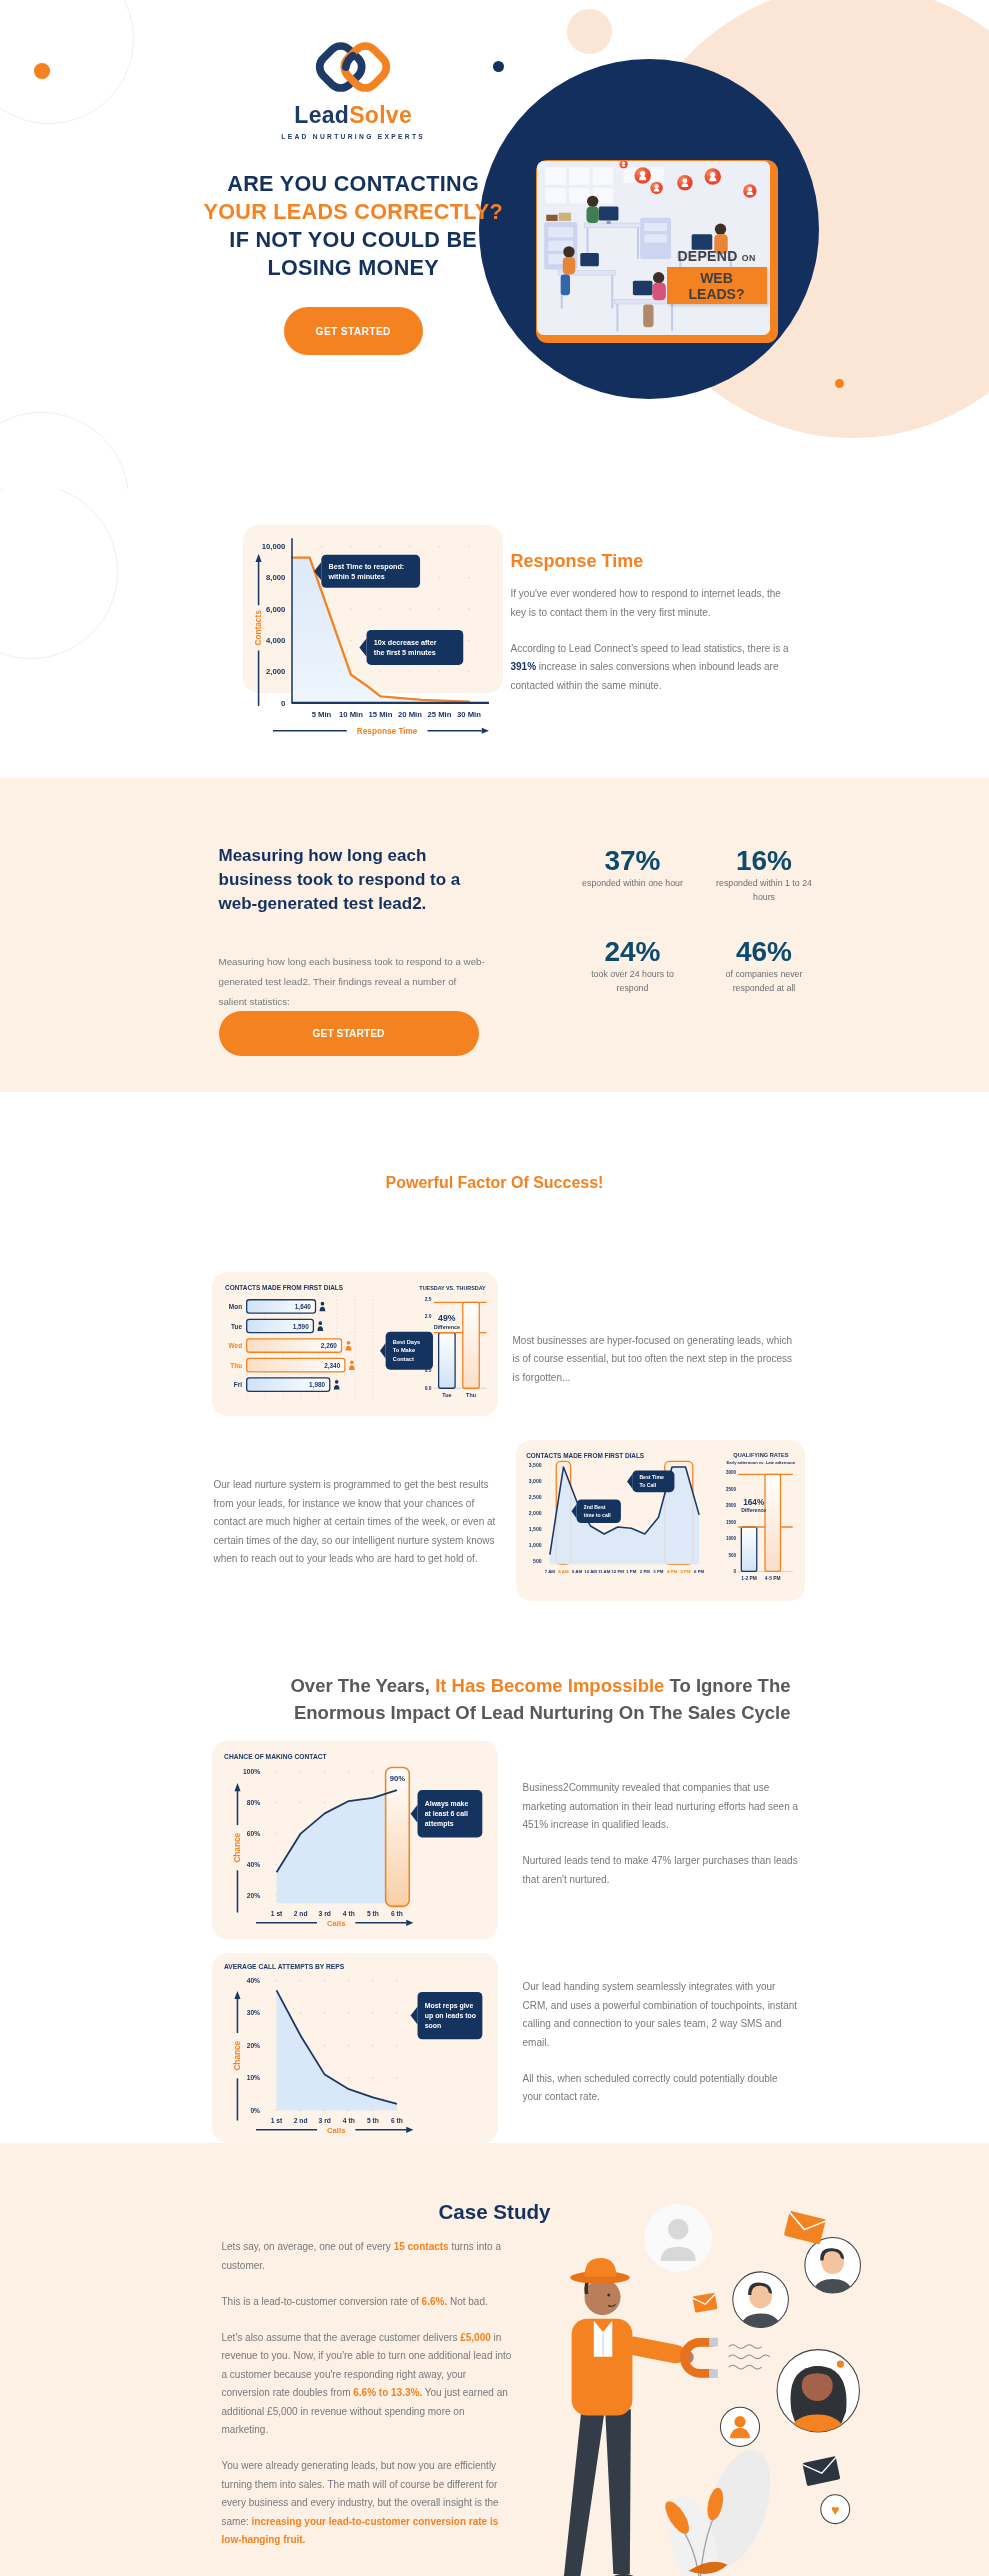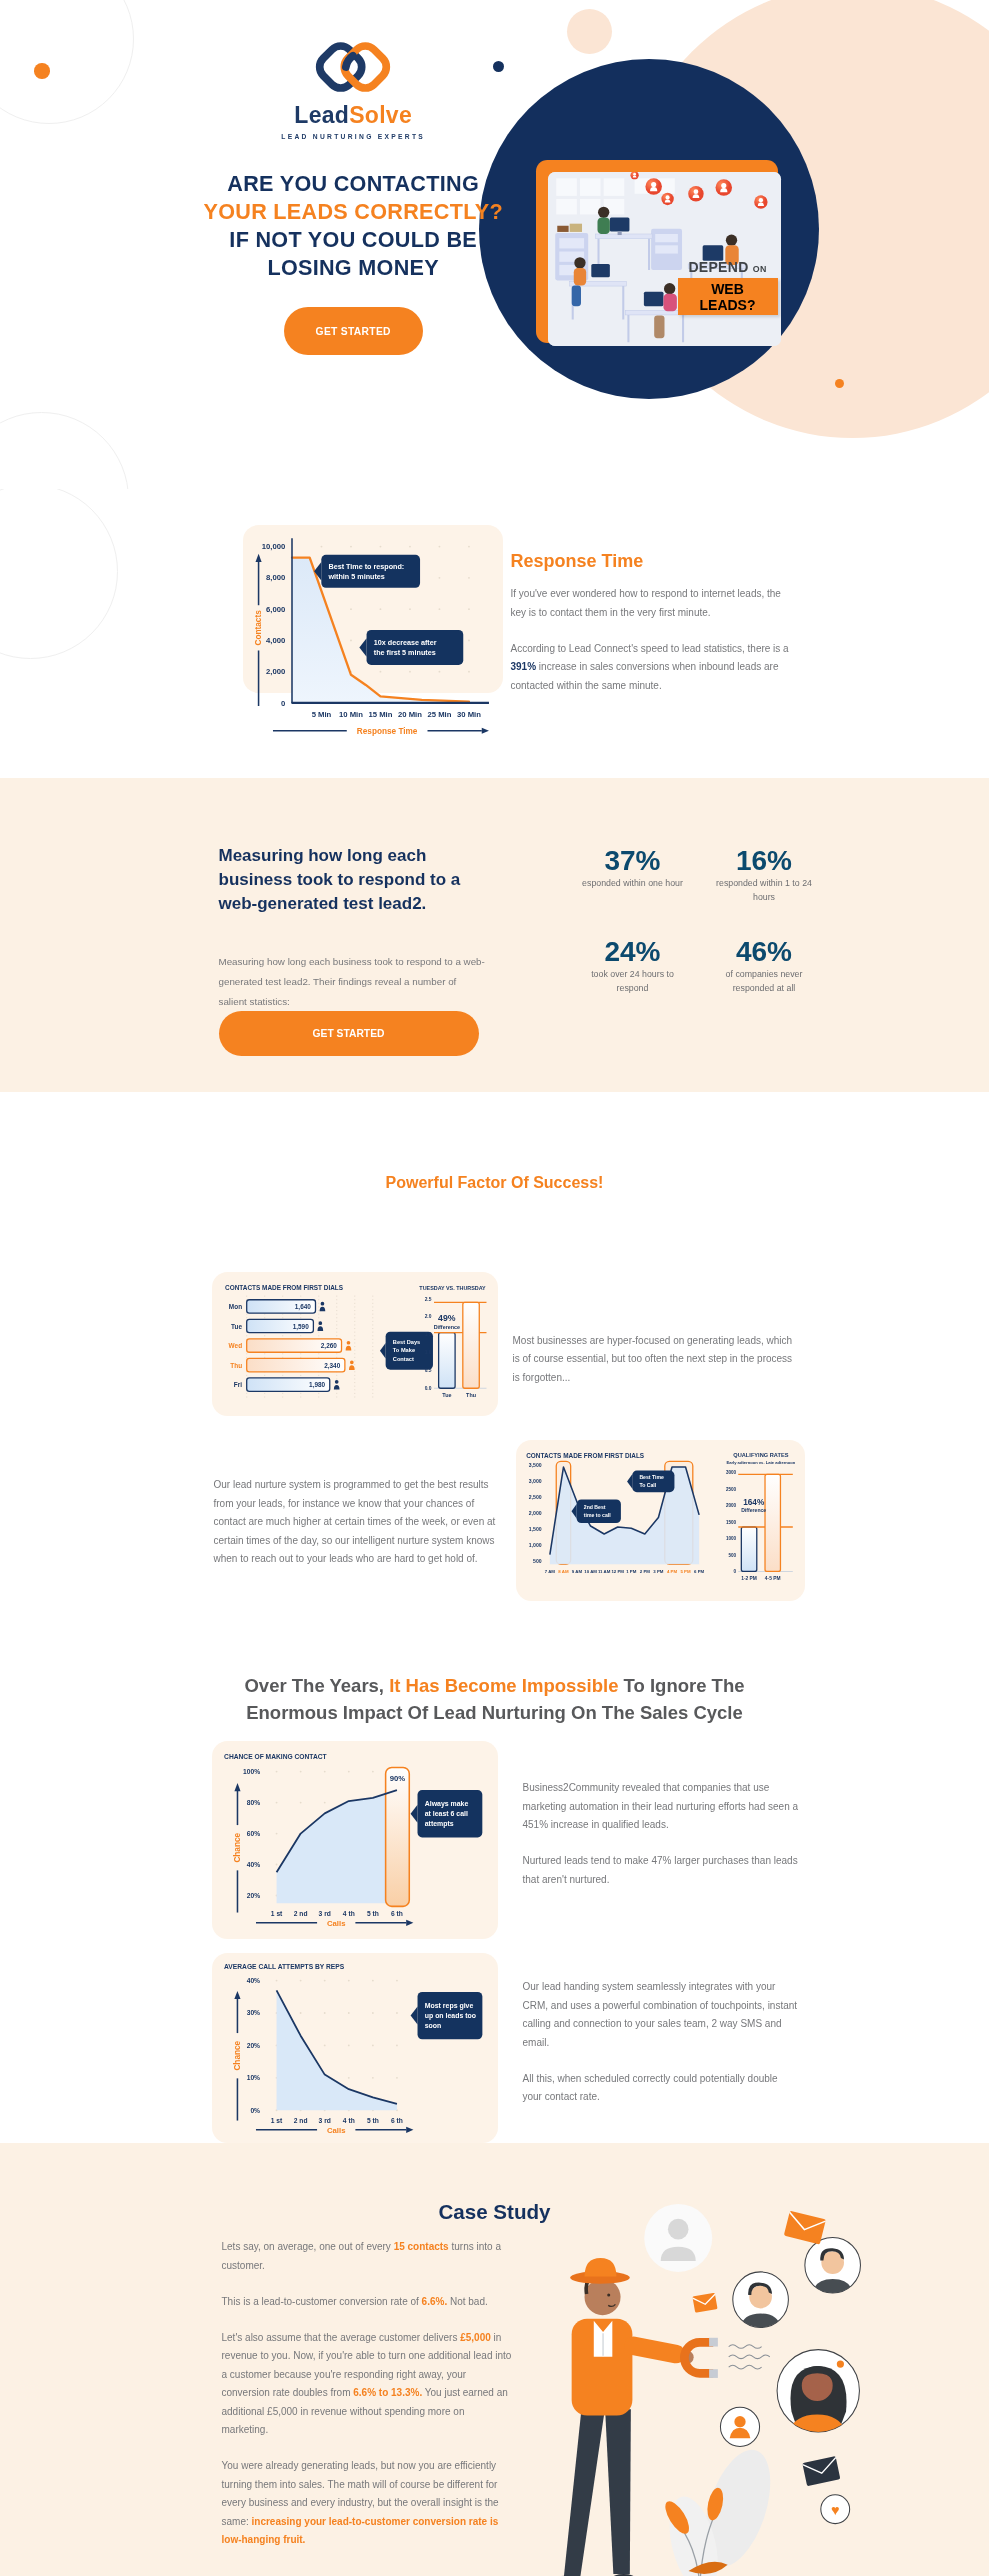--- a/index.html
+++ b/index.html
@@ -18,26 +18,26 @@
   .ring{position:absolute;border-radius:50%;border:1px solid #efefef}
   .hero-left{position:absolute;left:5.2px;top:36px;width:325px;text-align:center}
   .logo-mark{display:inline-block}
   .logo-word{font-size:23px;font-weight:bold;letter-spacing:0.3px;margin-top:3.1px}
   .logo-word .lw1{color:#1e3a66}.logo-word .lw2{color:#f58220}
   .logo-tag{font-size:6.7px;font-weight:bold;color:#1e3a66;letter-spacing:2.3px;margin-top:4.1px}
   .hero-h1{margin-top:30px;font-size:21.6px;line-height:1.3;font-weight:800;color:#15315e;letter-spacing:0.3px}
   .hero-h1 .hl-orange{color:#f58220}
   .btn{display:inline-block;background:#f58220;color:#fff;font-weight:bold;border:none;border-radius:26px;cursor:pointer;font-family:"Liberation Sans",sans-serif}
   .btn-hero{margin-top:25px;font-size:10.3px;padding:18.5px 32px;letter-spacing:0.3px}
-  .video{position:absolute;left:350px;top:160px;width:242px;height:183px;background:#f58220;border-radius:11.3px;padding:12px}
+  .video{position:absolute;left:350px;top:160px;width:242px;height:183px;background:#f58220;border-radius:11.3px;padding:1px}
   .video-inner{position:relative;width:233px;height:174px;border-radius:7.2px;overflow:hidden;background:#eceff5}
   .vid-caption{position:absolute;left:130px;top:87px;width:100px;text-align:center}
   .vid-caption .vc1{font-size:14px;font-weight:800;color:#3f4347;letter-spacing:0.3px}
   .vid-caption .vc1 .vc-on{font-size:8.8px;font-weight:bold}
-  .vid-leads{margin-top:3.1px;background:#f58220;color:#000000;font-size:14px;font-weight:800;padding:2.6px 5.2px;display:inline-block;box-shadow:1.5px 2.1px 3.1px rgba(0,0,0,.15)}
+  .vid-leads{margin-top:3.1px;background:#f58220;color:#404040;font-size:14px;font-weight:800;padding:2.6px 5.2px;display:inline-block;box-shadow:1.5px 2.1px 3.1px rgba(0,0,0,.15)}
 
   
   .para{font-size:10px;color:#77787b;line-height:1.85}
   .seg-g{color:#77787b}
   .seg-b{color:#1b3764;font-weight:bold}
   .seg-o{color:#f58220;font-weight:bold}
   .seg-h{color:#58595b}
   .seg-ho{color:#f58220}
   .card{position:absolute;background:#fdf3e8;border-radius:15.5px}
 
@@ -62,21 +62,21 @@
   .speed-h{position:absolute;top:77px;left:0;width:618px;text-align:center}
   .speed-h .sh1{font-size:19.6px;font-weight:800;color:#58595b}
   .speed-h .sh2{font-size:16px;font-weight:800;color:#f58220;margin-top:5.2px}
   .card-days{left:26px;top:180px;width:286px;height:144px;padding:10.3px 0 0 10.3px}
   .speed-p1{position:absolute;left:327px;top:222px;width:286px}
   .speed-p2{position:absolute;left:28px;top:374px;width:291px}
   .card-times{left:330px;top:348px;width:289px;height:161px;padding:10.3px 0 0 7.7px}
 
   
   .sec-nurture{height:495px;background:#fff}
-  .nurt-h{position:absolute;top:25px;left:13px;width:592px;text-align:center;font-size:18.5px;font-weight:800;line-height:1.45}
+  .nurt-h{position:absolute;top:25px;left:13px;width:592px;text-align:right;font-size:18.5px;font-weight:800;line-height:1.45}
   .card-chance{left:26px;top:93px;width:286px;height:198px;padding:9.3px 0 0 10.3px}
   .nurt-pa{position:absolute;left:337px;top:121px;width:276px}
   .card-attempts{left:26px;top:305px;width:286px;height:190px;padding:7.2px 0 0 10.3px}
   .nurt-pb{position:absolute;left:337px;top:320px;width:276px}
   .para + .para{margin-top:17.5px}
 
   
   .sec-case{height:487px;background:#fcf1e4}
   .case-h{position:absolute;top:40px;left:0;width:618px;text-align:center;font-size:20.6px;font-weight:800;color:#15315e}
   .case-text{position:absolute;left:36px;top:95px;width:290px}

